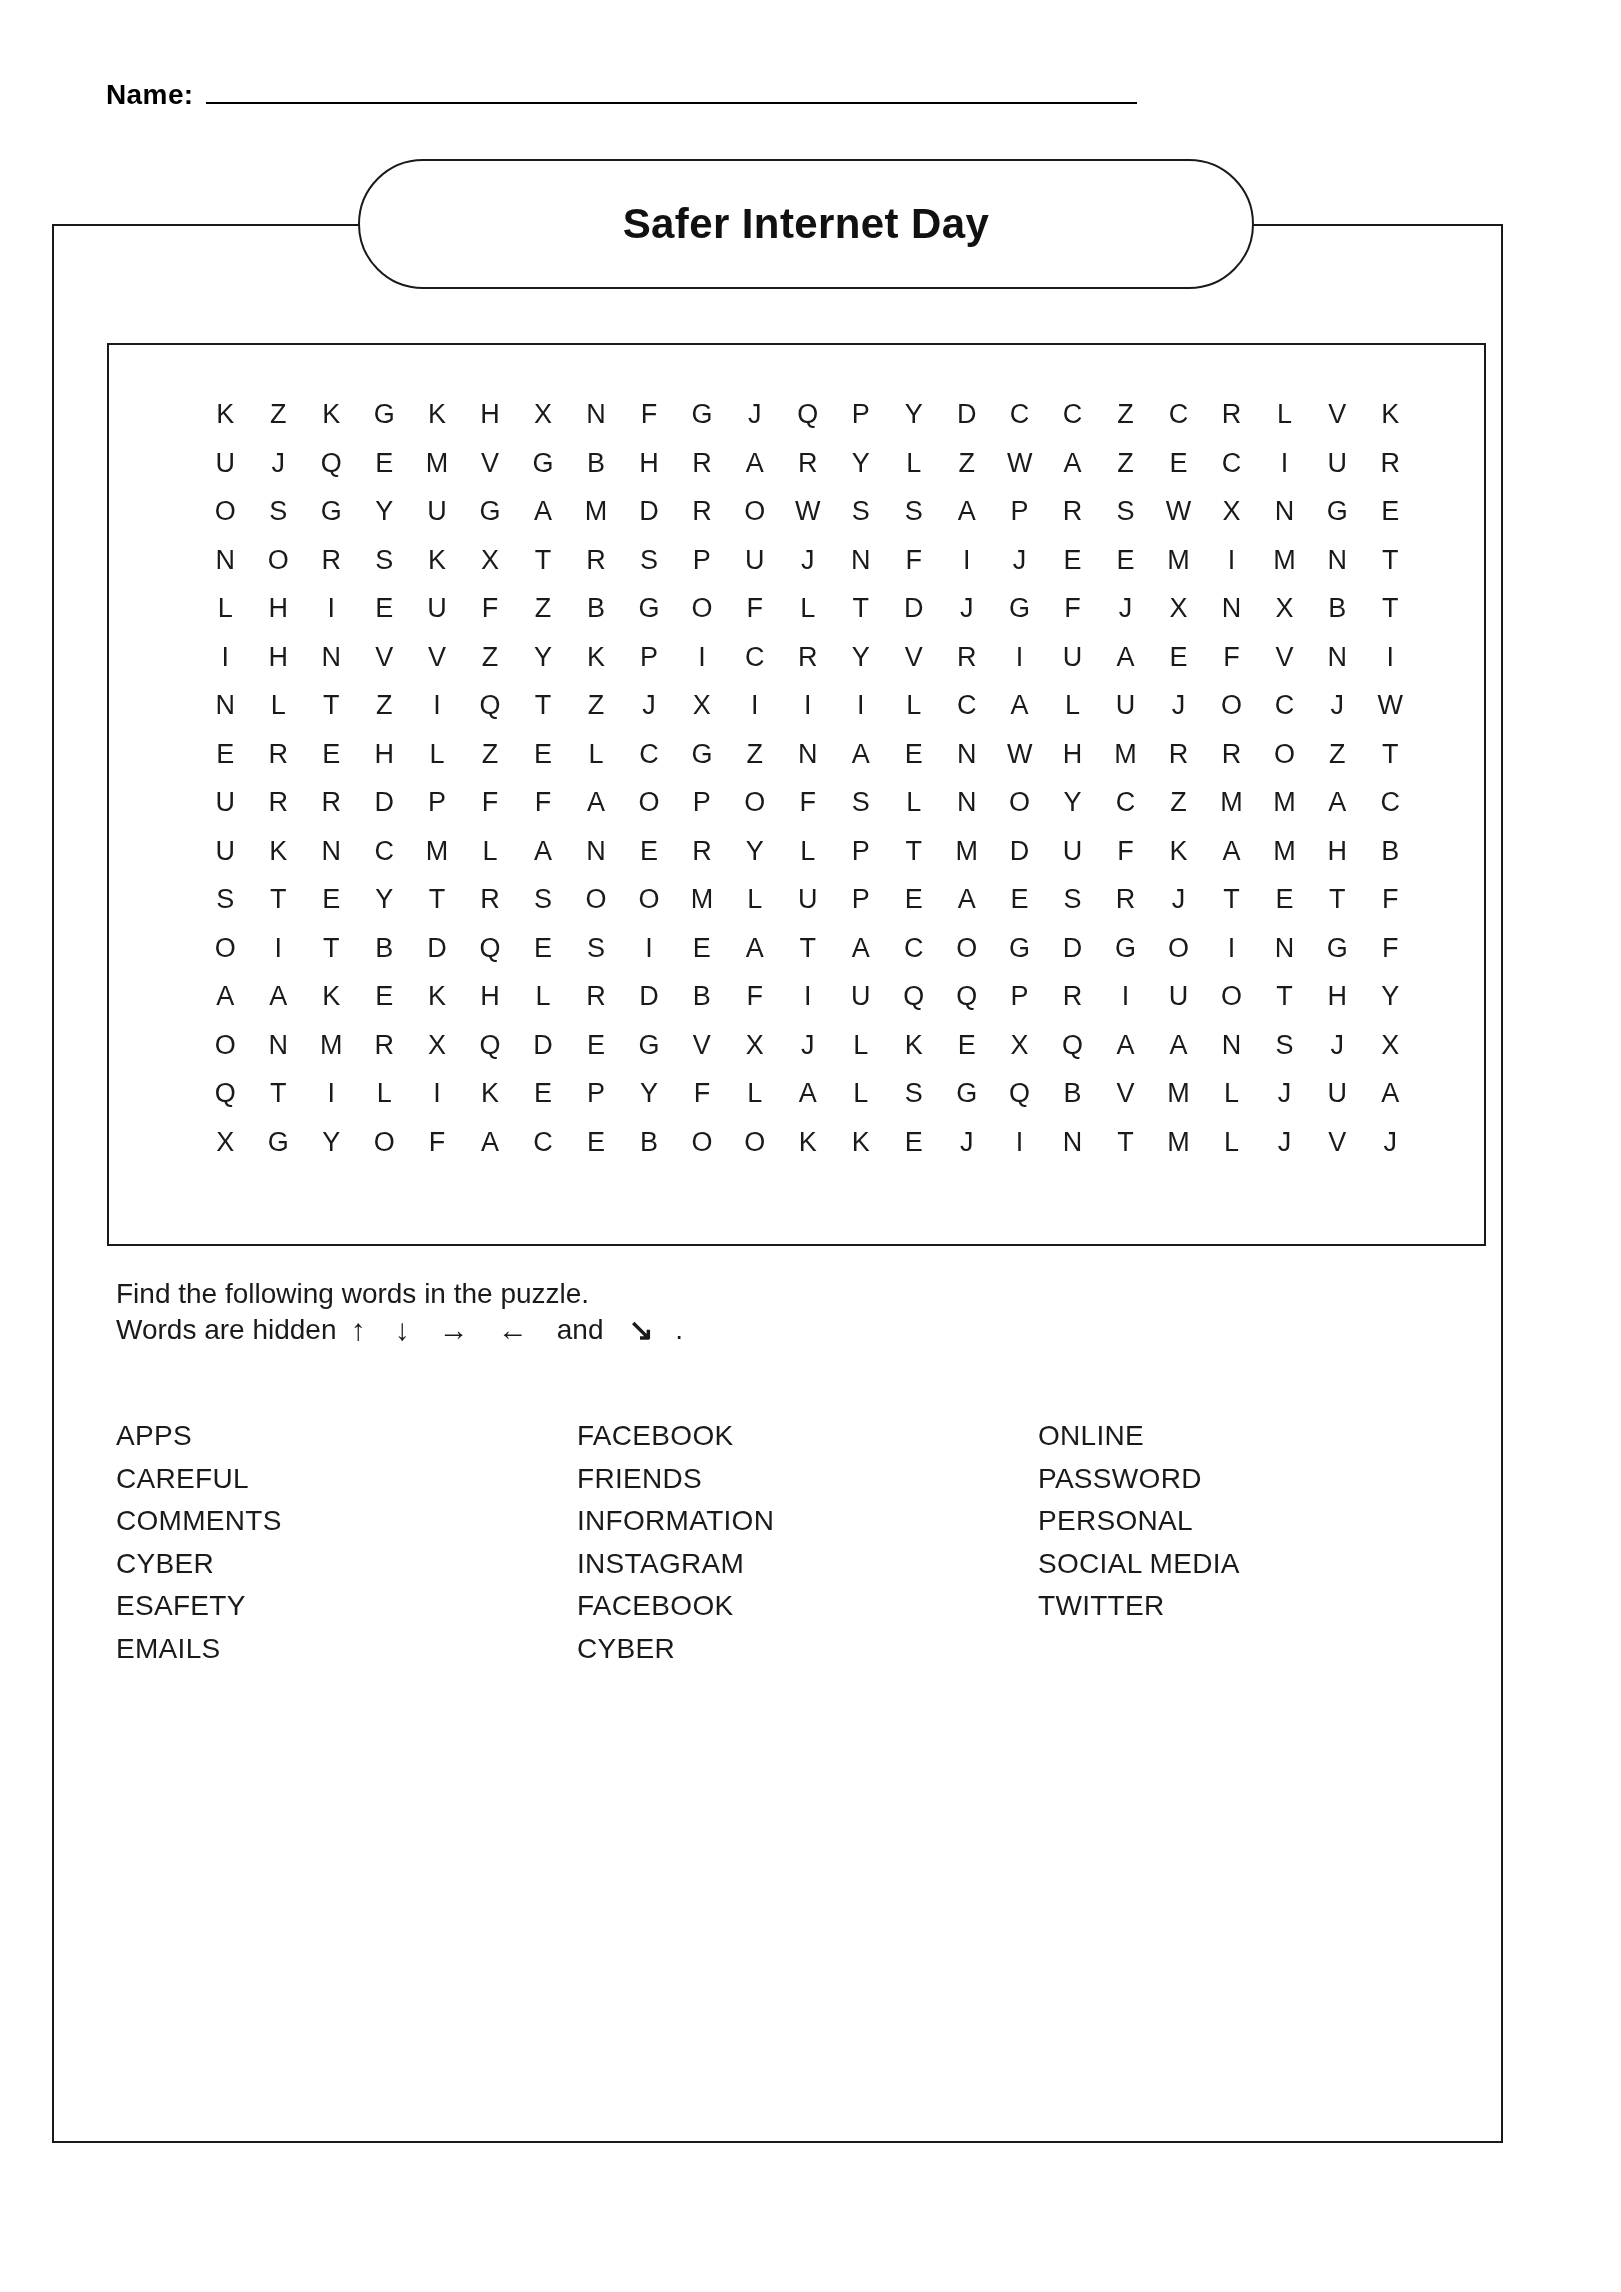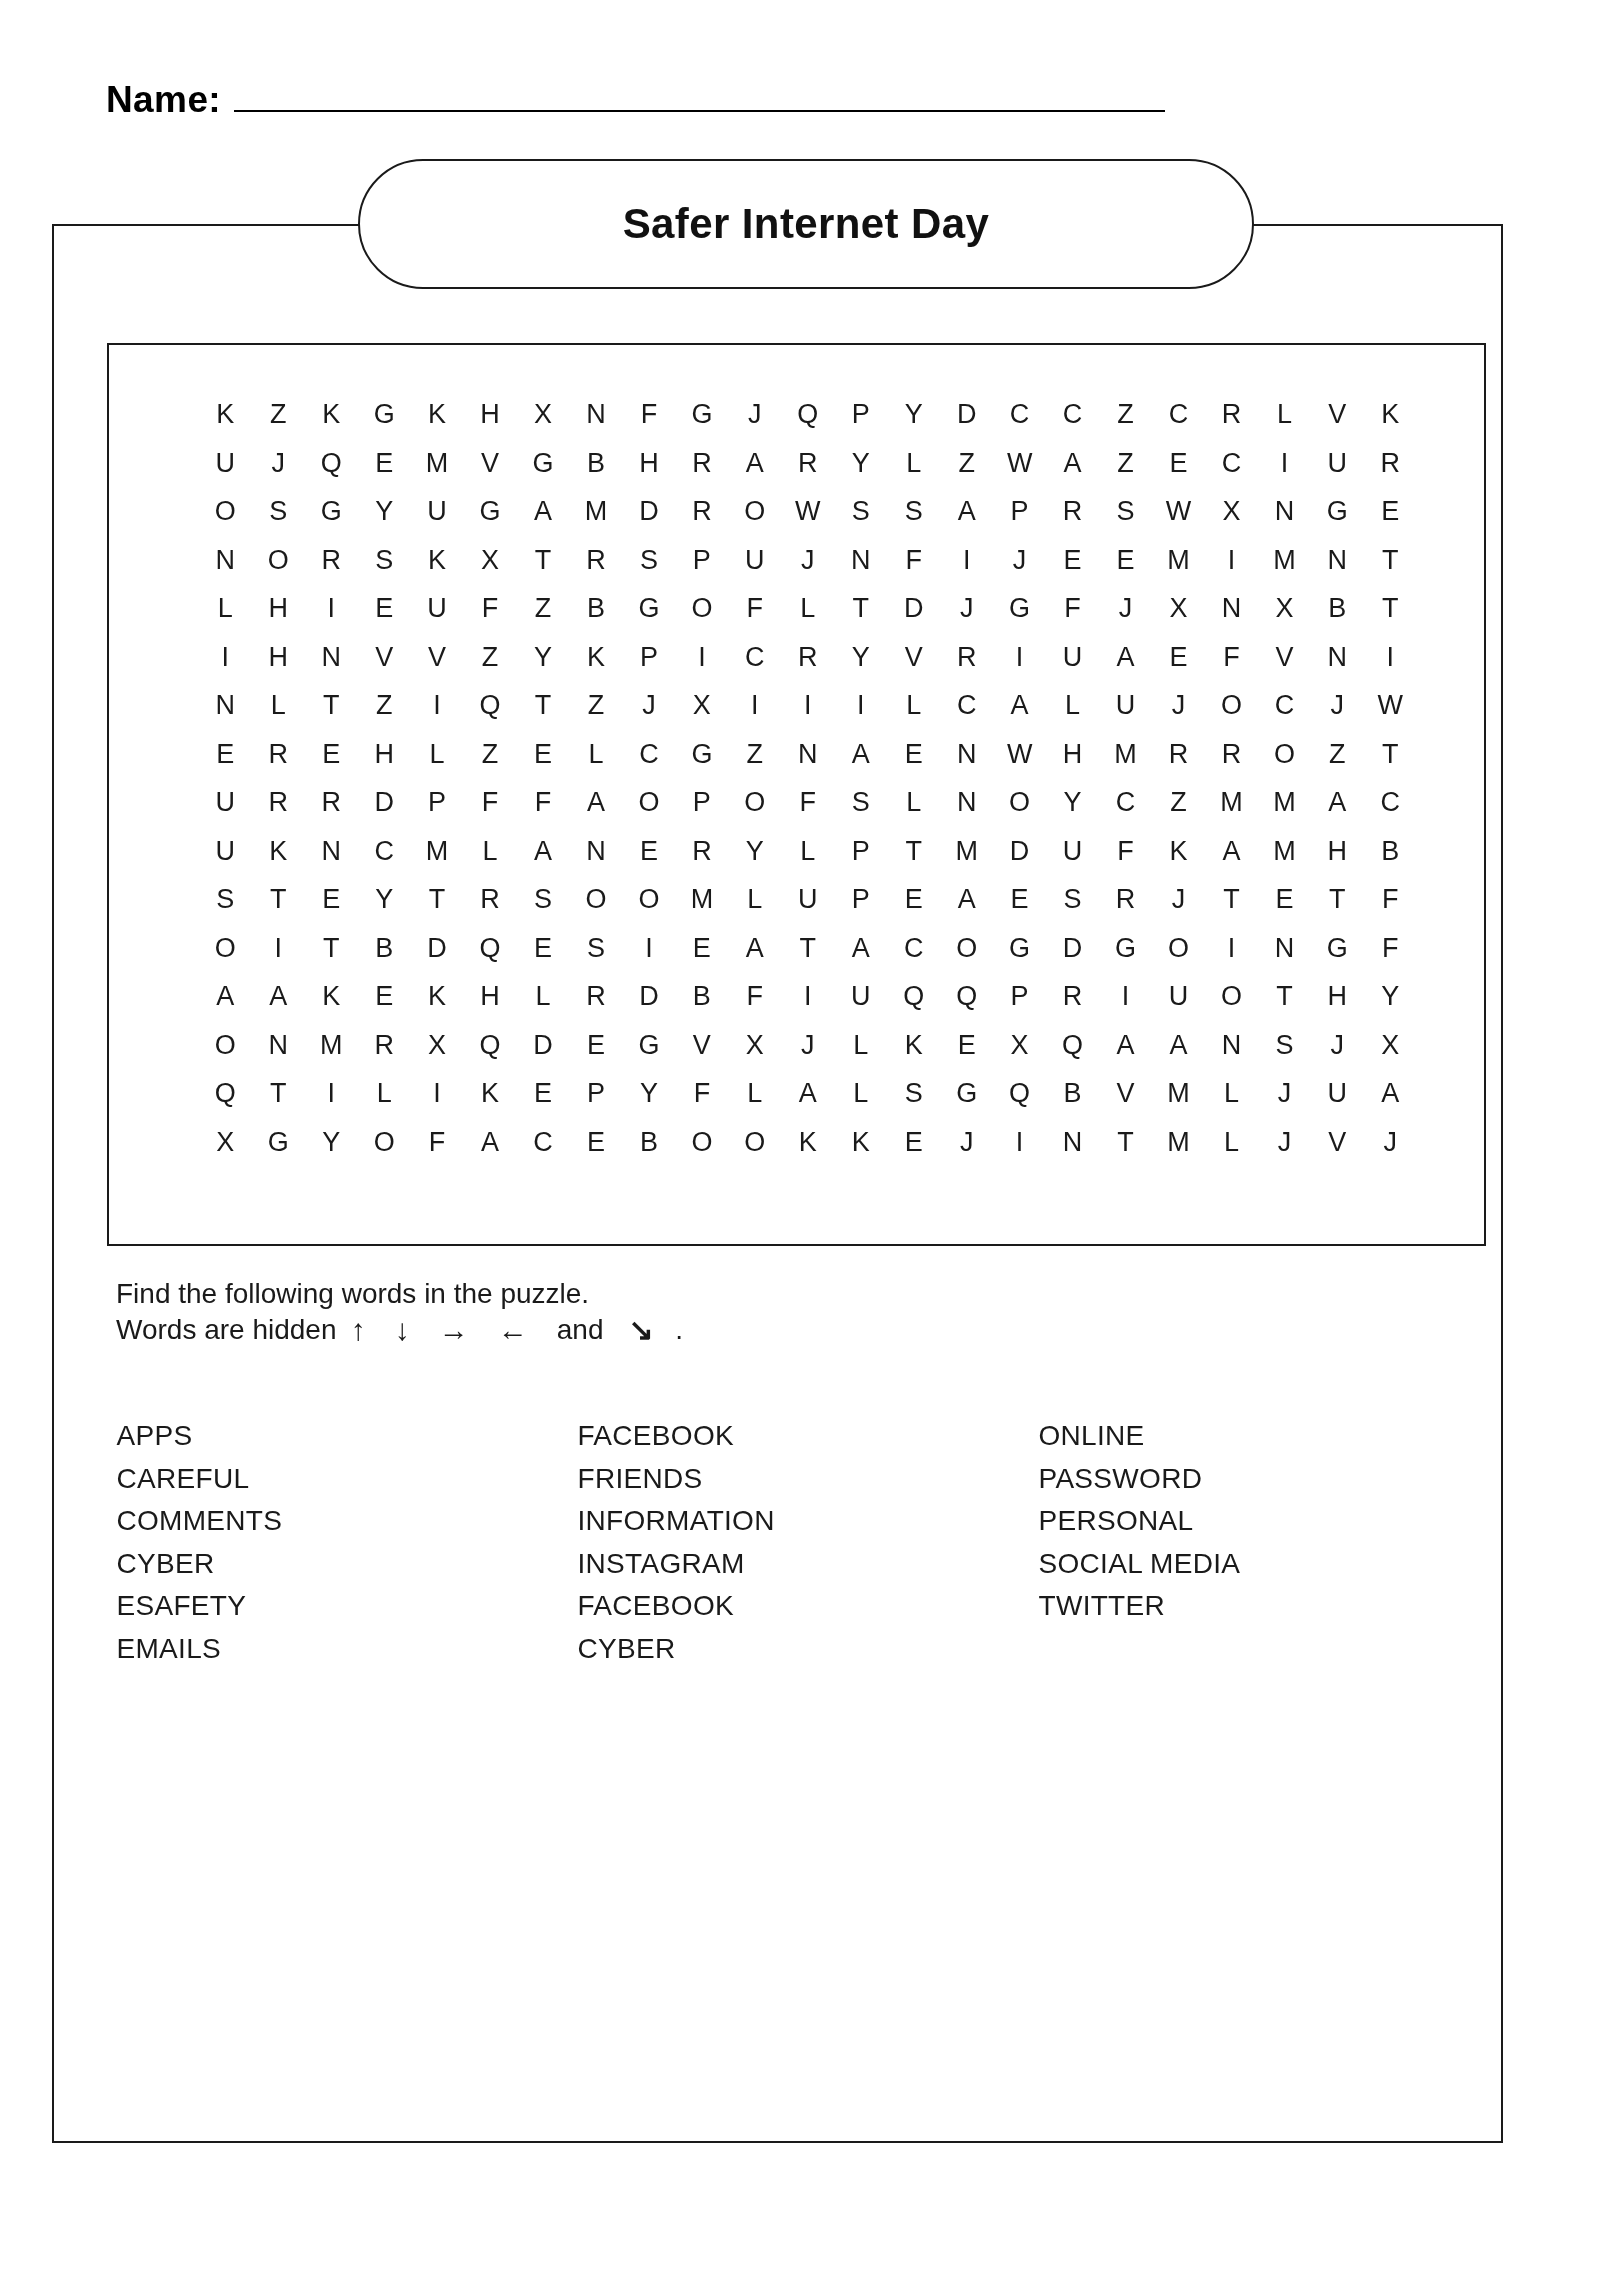--- a/index.html
+++ b/index.html
@@ -26,21 +26,21 @@
 
   
   .name-row {
     position: absolute;
     left: 106px;
     top: 79px;
     display: flex;
     align-items: baseline;
   }
   .name-label {
-    font-size: 37px;
+    font-size: 28px;
     font-weight: bold;
     letter-spacing: 0.4px;
     color: #000;
   }
   .name-rule {
     margin-left: 12.5px;
     width: 931px;
     border-bottom: 2.7px solid #000;
     height: 0.9px;
   }
@@ -138,21 +138,20 @@
   .arr-diag { margin-left: 25px; }
   .period { margin-left: 21.5px; font-size: 28px; }
 
   
   .wordlist {
     position: absolute;
     left: 116px;
     top: 1415px;
     width: 1254px;
     display: flex;
-    justify-content: center;
   }
   .wl-col {
     display: flex;
     flex-direction: column;
   }
   .wl-col.c1 { width: 461px; }
   .wl-col.c2 { width: 461px; }
   .wl-col.c3 { width: 331px; }
   .word {
     font-size: 28px;

